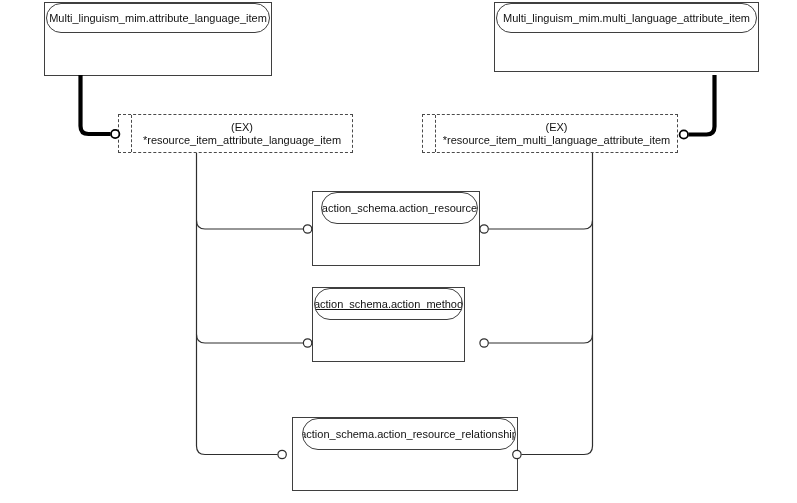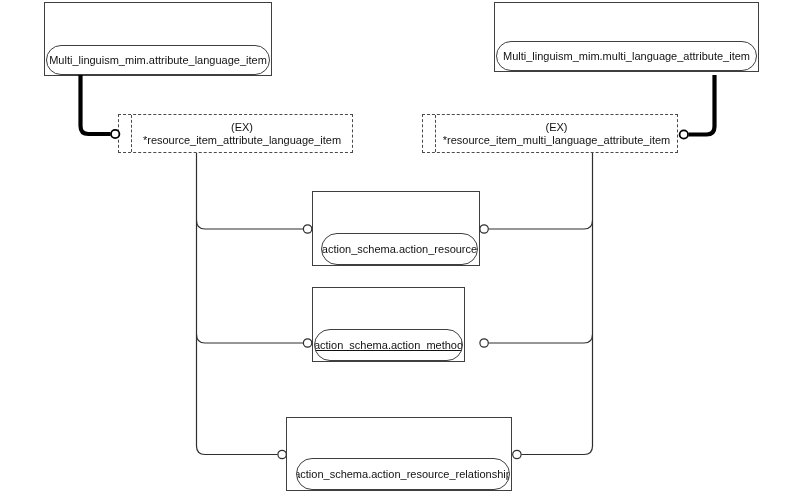--- a/index.html
+++ b/index.html
@@ -10,21 +10,21 @@
     font-family:"Liberation Sans",sans-serif;
     color:#111111;
     overflow:hidden;
   }
   
   .entity-box{
     position:absolute;
     box-sizing:border-box;
     border:1px solid #3f3f3f;
     background:#ffffff;
-    display:flex;align-items:flex-end;justify-content:center;
+    display:flex;align-items:flex-start;justify-content:center;
     padding:0 1px;
   }
   .stadium{
     box-sizing:border-box;
     width:100%;
     border:1px solid #3f3f3f;
     border-radius:16px;
     display:flex;align-items:center;justify-content:center;
     background:#ffffff;
     white-space:nowrap;
@@ -91,21 +91,21 @@
       <span>action_schema.action_resource</span>
     </div>
   </div>
 
   <div class="entity-box" style="left:312px;top:287px;width:153px;height:75px;text-decoration:underline;">
     <div class="stadium mid-stadium">
       <span>action_schema.action_method</span>
     </div>
   </div>
 
-  <div class="entity-box" style="left:286px;top:417px;width:226px;height:74px;padding-left:9px;">
+  <div class="entity-box" style="left:292px;top:417px;width:226px;height:74px;padding-left:9px;">
     <div class="stadium mid-stadium">
       <span>action_schema.action_resource_relationship</span>
     </div>
   </div>
 
   <svg class="wires" width="797" height="503" viewBox="0 0 797 503">
 
     <path d="M80.5,75 V126 Q80.5,134 88.5,134 H110.5" fill="none" stroke="#000000" stroke-width="4.2"></path>
     <path d="M714.5,75 V126.5 Q714.5,134.5 706.5,134.5 H688.5" fill="none" stroke="#000000" stroke-width="4.2"></path>
 

